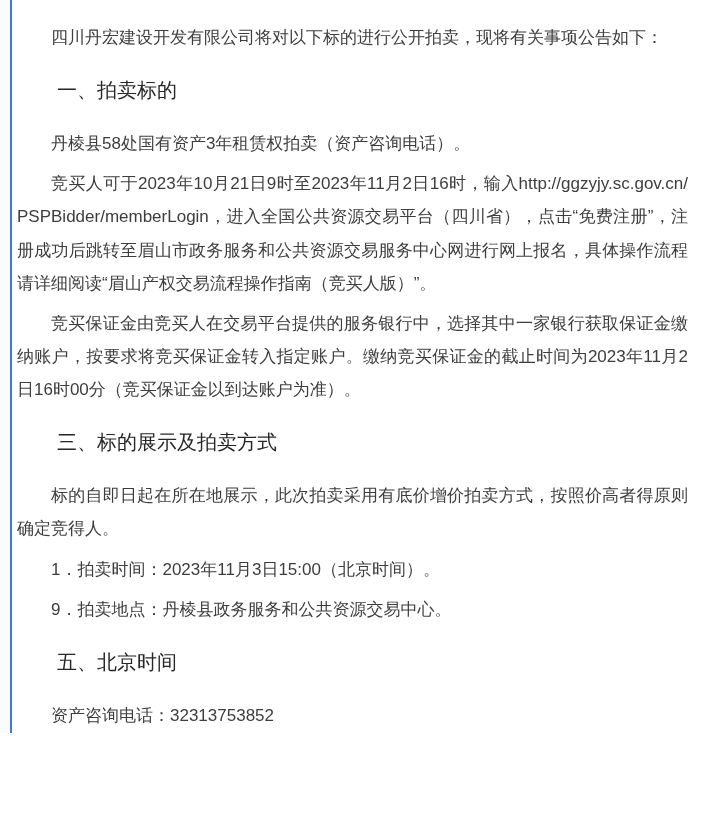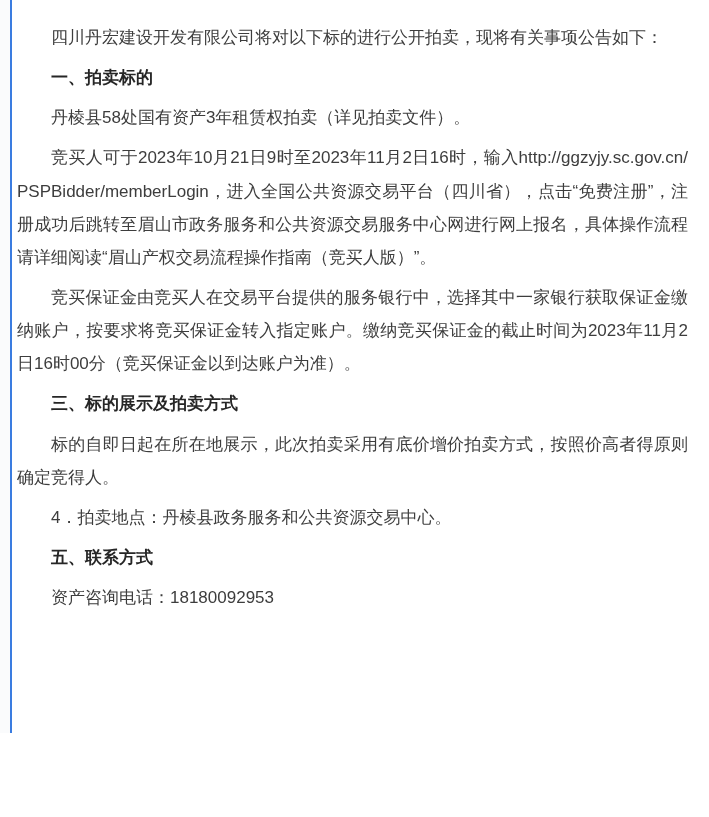--- a/index.html
+++ b/index.html
@@ -42,39 +42,40 @@
   }
   .para {
     margin: 7px 0;
     text-indent: 2em;
     text-align: justify;
     text-justify: inter-ideograph;
     word-break: break-all;
     font-weight: 400;
   }
   .heading {
-    margin: 7px 0;
+    margin: 17px 0;
     text-indent: 2em;
-    font-size: 17px;
-    font-weight: 700;
+    font-size: 20px;
+    font-weight: 400;
     color: var(--heading, #262626);
   }
 </style>
 </head>
 <body>
 
 <div class="page">
   <div class="left-strip"></div>
   <div class="accent-line"></div>
 
   <div class="content">
     <p class="para">四川丹宏建设开发有限公司将对以下标的进行公开拍卖，现将有关事项公告如下：</p>
     <h3 class="heading">一、拍卖标的</h3>
-    <p class="para">丹棱县58处国有资产3年租赁权拍卖（详见拍卖文件）。</p>
+    <p class="para">丹棱县58处国有资产3年租赁权拍卖（资产咨询电话）。</p>
     <p class="para">竞买人可于2023年10月21日9时至2023年11月2日16时，输入http://ggzyjy.sc.gov.cn/PSPBidder/memberLogin，进入全国公共资源交易平台（四川省），点击“免费注册”，注册成功后跳转至眉山市政务服务和公共资源交易服务中心网进行网上报名，具体操作流程请详细阅读“眉山产权交易流程操作指南（竞买人版）”。</p>
     <p class="para">竞买保证金由竞买人在交易平台提供的服务银行中，选择其中一家银行获取保证金缴纳账户，按要求将竞买保证金转入指定账户。缴纳竞买保证金的截止时间为2023年11月2日16时00分（竞买保证金以到达账户为准）。</p>
     <h3 class="heading">三、标的展示及拍卖方式</h3>
     <p class="para">标的自即日起在所在地展示，此次拍卖采用有底价增价拍卖方式，按照价高者得原则确定竞得人。</p>
-    <p class="para">4．拍卖地点：丹棱县政务服务和公共资源交易中心。</p>
-    <h3 class="heading">五、联系方式</h3>
-    <p class="para">资产咨询电话：18180092953</p>
+    <p class="para">1．拍卖时间：2023年11月3日15:00（北京时间）。</p>
+    <p class="para">9．拍卖地点：丹棱县政务服务和公共资源交易中心。</p>
+    <h3 class="heading">五、北京时间</h3>
+    <p class="para">资产咨询电话：32313753852</p>
   </div>
 </div>
 
 </body></html>

